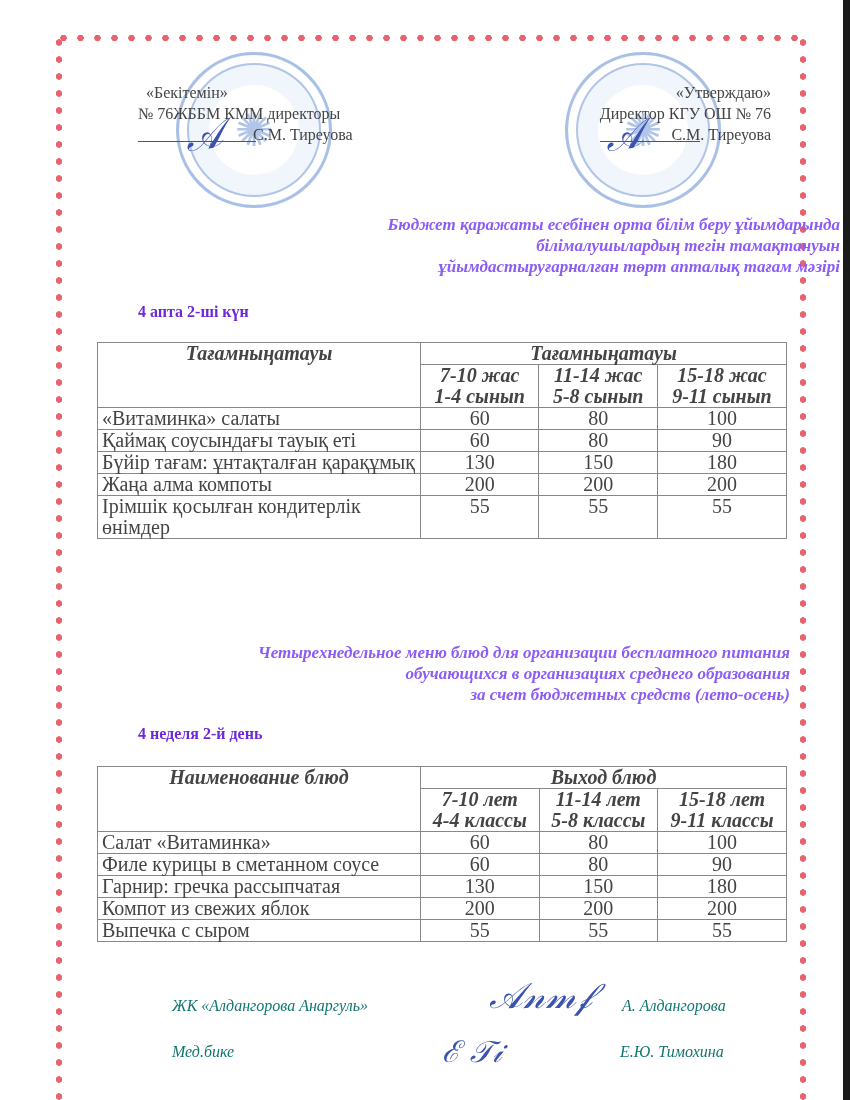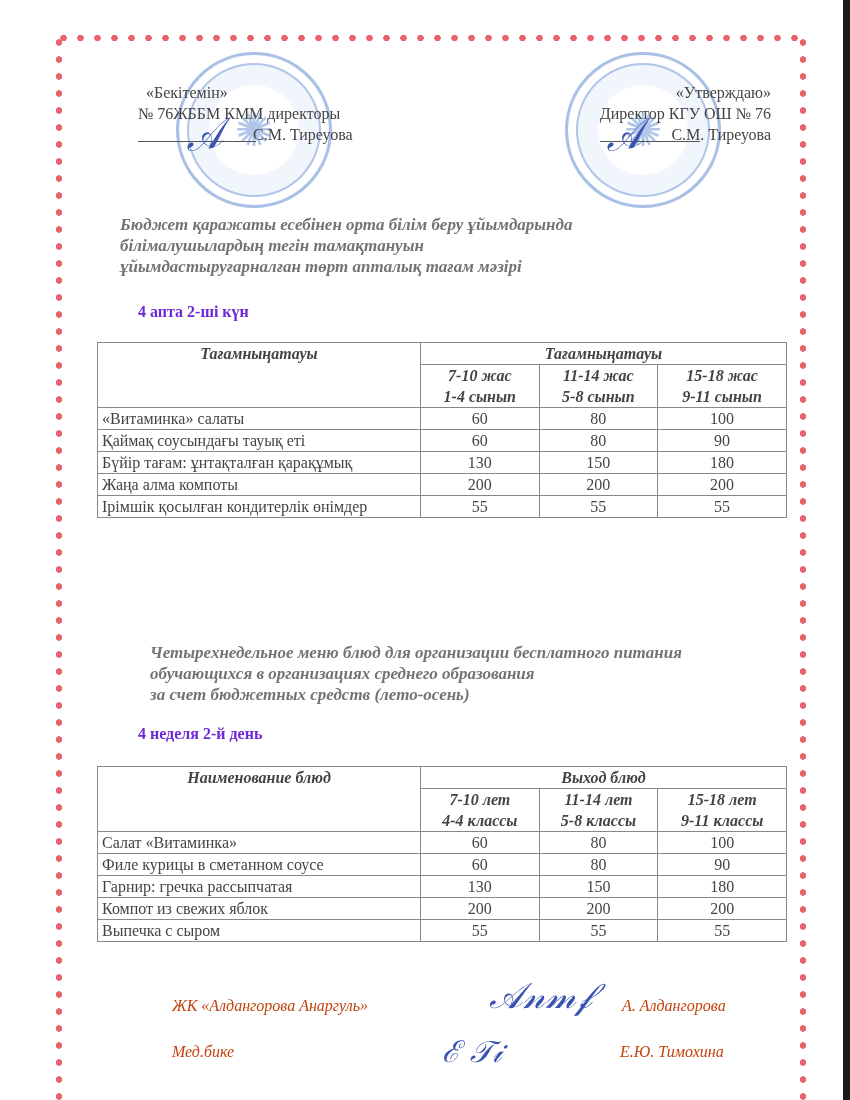--- a/index.html
+++ b/index.html
@@ -33,39 +33,39 @@
   .sig { position:absolute; color:#3a52b0; font-family:"DejaVu Serif", serif; font-style:italic; }
 
   .approve { position:absolute; font-size:16px; line-height:21px; color:#444; }
   .approve-left { left:138px; top:82px; }
   .approve-left .l1 { padding-left:8px; }
   .approve-left .l3 { padding-left:115px; }
   .approve-left .line { position:absolute; left:0; top:59px; width:118px; border-top:1px solid #555; }
   .approve-right { right:79px; top:82px; text-align:right; }
   .approve-right .line { position:absolute; left:0; top:59px; width:100px; border-top:1px solid #555; }
 
-  .title { position:absolute; left:120px; width:720px; text-align:left;
-    font-style:italic; font-weight:bold; font-size:17px; line-height:21px; color:#737373; }
+  .title { position:absolute; left:120px; width:720px; text-align:right;
+    font-style:italic; font-weight:bold; font-size:17px; line-height:21px; color:#8b5cf6; }
   .title-kz { top:214px; }
   .title-ru { top:642px; left:150px; width:640px; }
 
   .daylabel { position:absolute; font-weight:bold; font-size:16px; color:#6d28d9; }
   .day-kz { left:138px; top:303px; }
   .day-ru { left:138px; top:725px; }
 
   table.menu { position:absolute; left:97px; width:690px; border-collapse:collapse;
-    font-size:16px; color:#444; }
+    font-size:20px; color:#444; }
   table.menu td, table.menu th { border:1px solid #888; padding:0 4px; line-height:21px; }
   table.menu th { font-style:italic; font-weight:bold; }
   table.menu td.num { text-align:center; vertical-align:top; }
   table.menu th.name-h { width:314px; vertical-align:top; }
   .table-kz { top:342px; }
   .table-ru { top:766px; }
 
-  .signer { position:absolute; font-style:italic; font-size:16px; color:#c2410c; }
+  .signer { position:absolute; font-style:italic; font-size:16px; color:#0f766e; }
 </style>
 </head>
 <body>
 
 <div class="dot-border dot-top"></div>
 <div class="dot-border dot-left"></div>
 <div class="dot-border dot-right"></div>
 <div class="right-edge"></div>
 
 <div class="stamp stamp-left">

